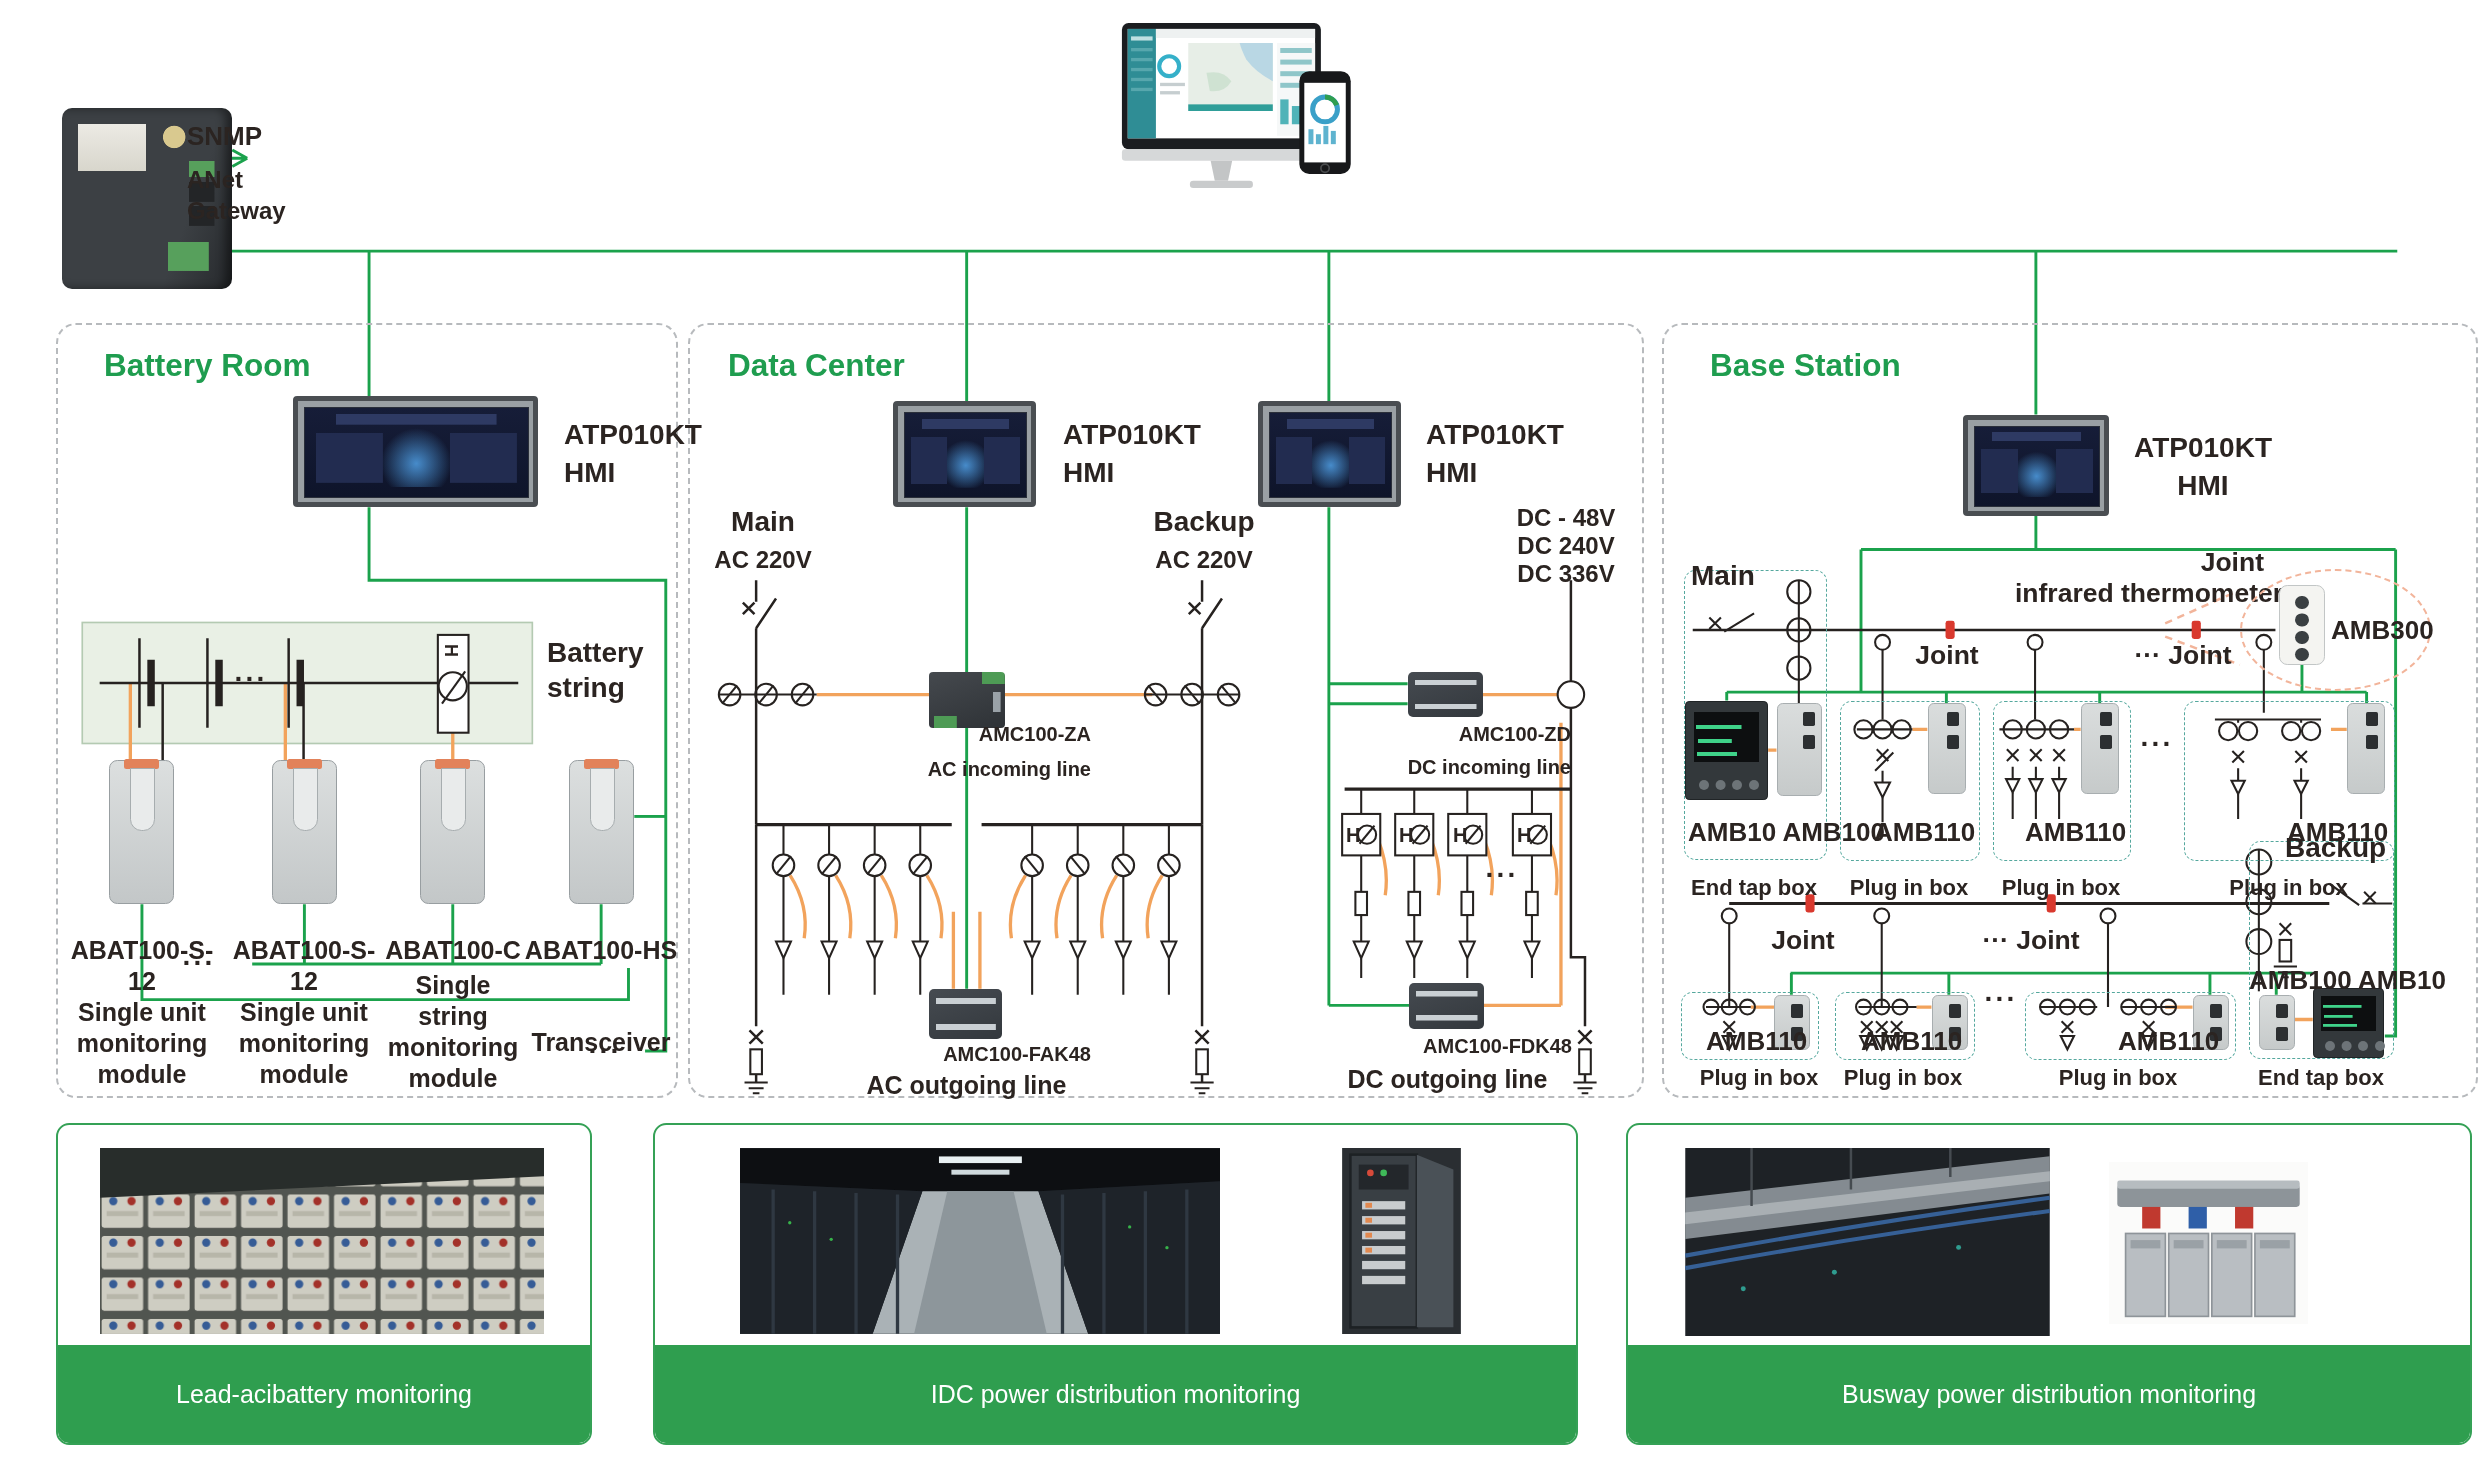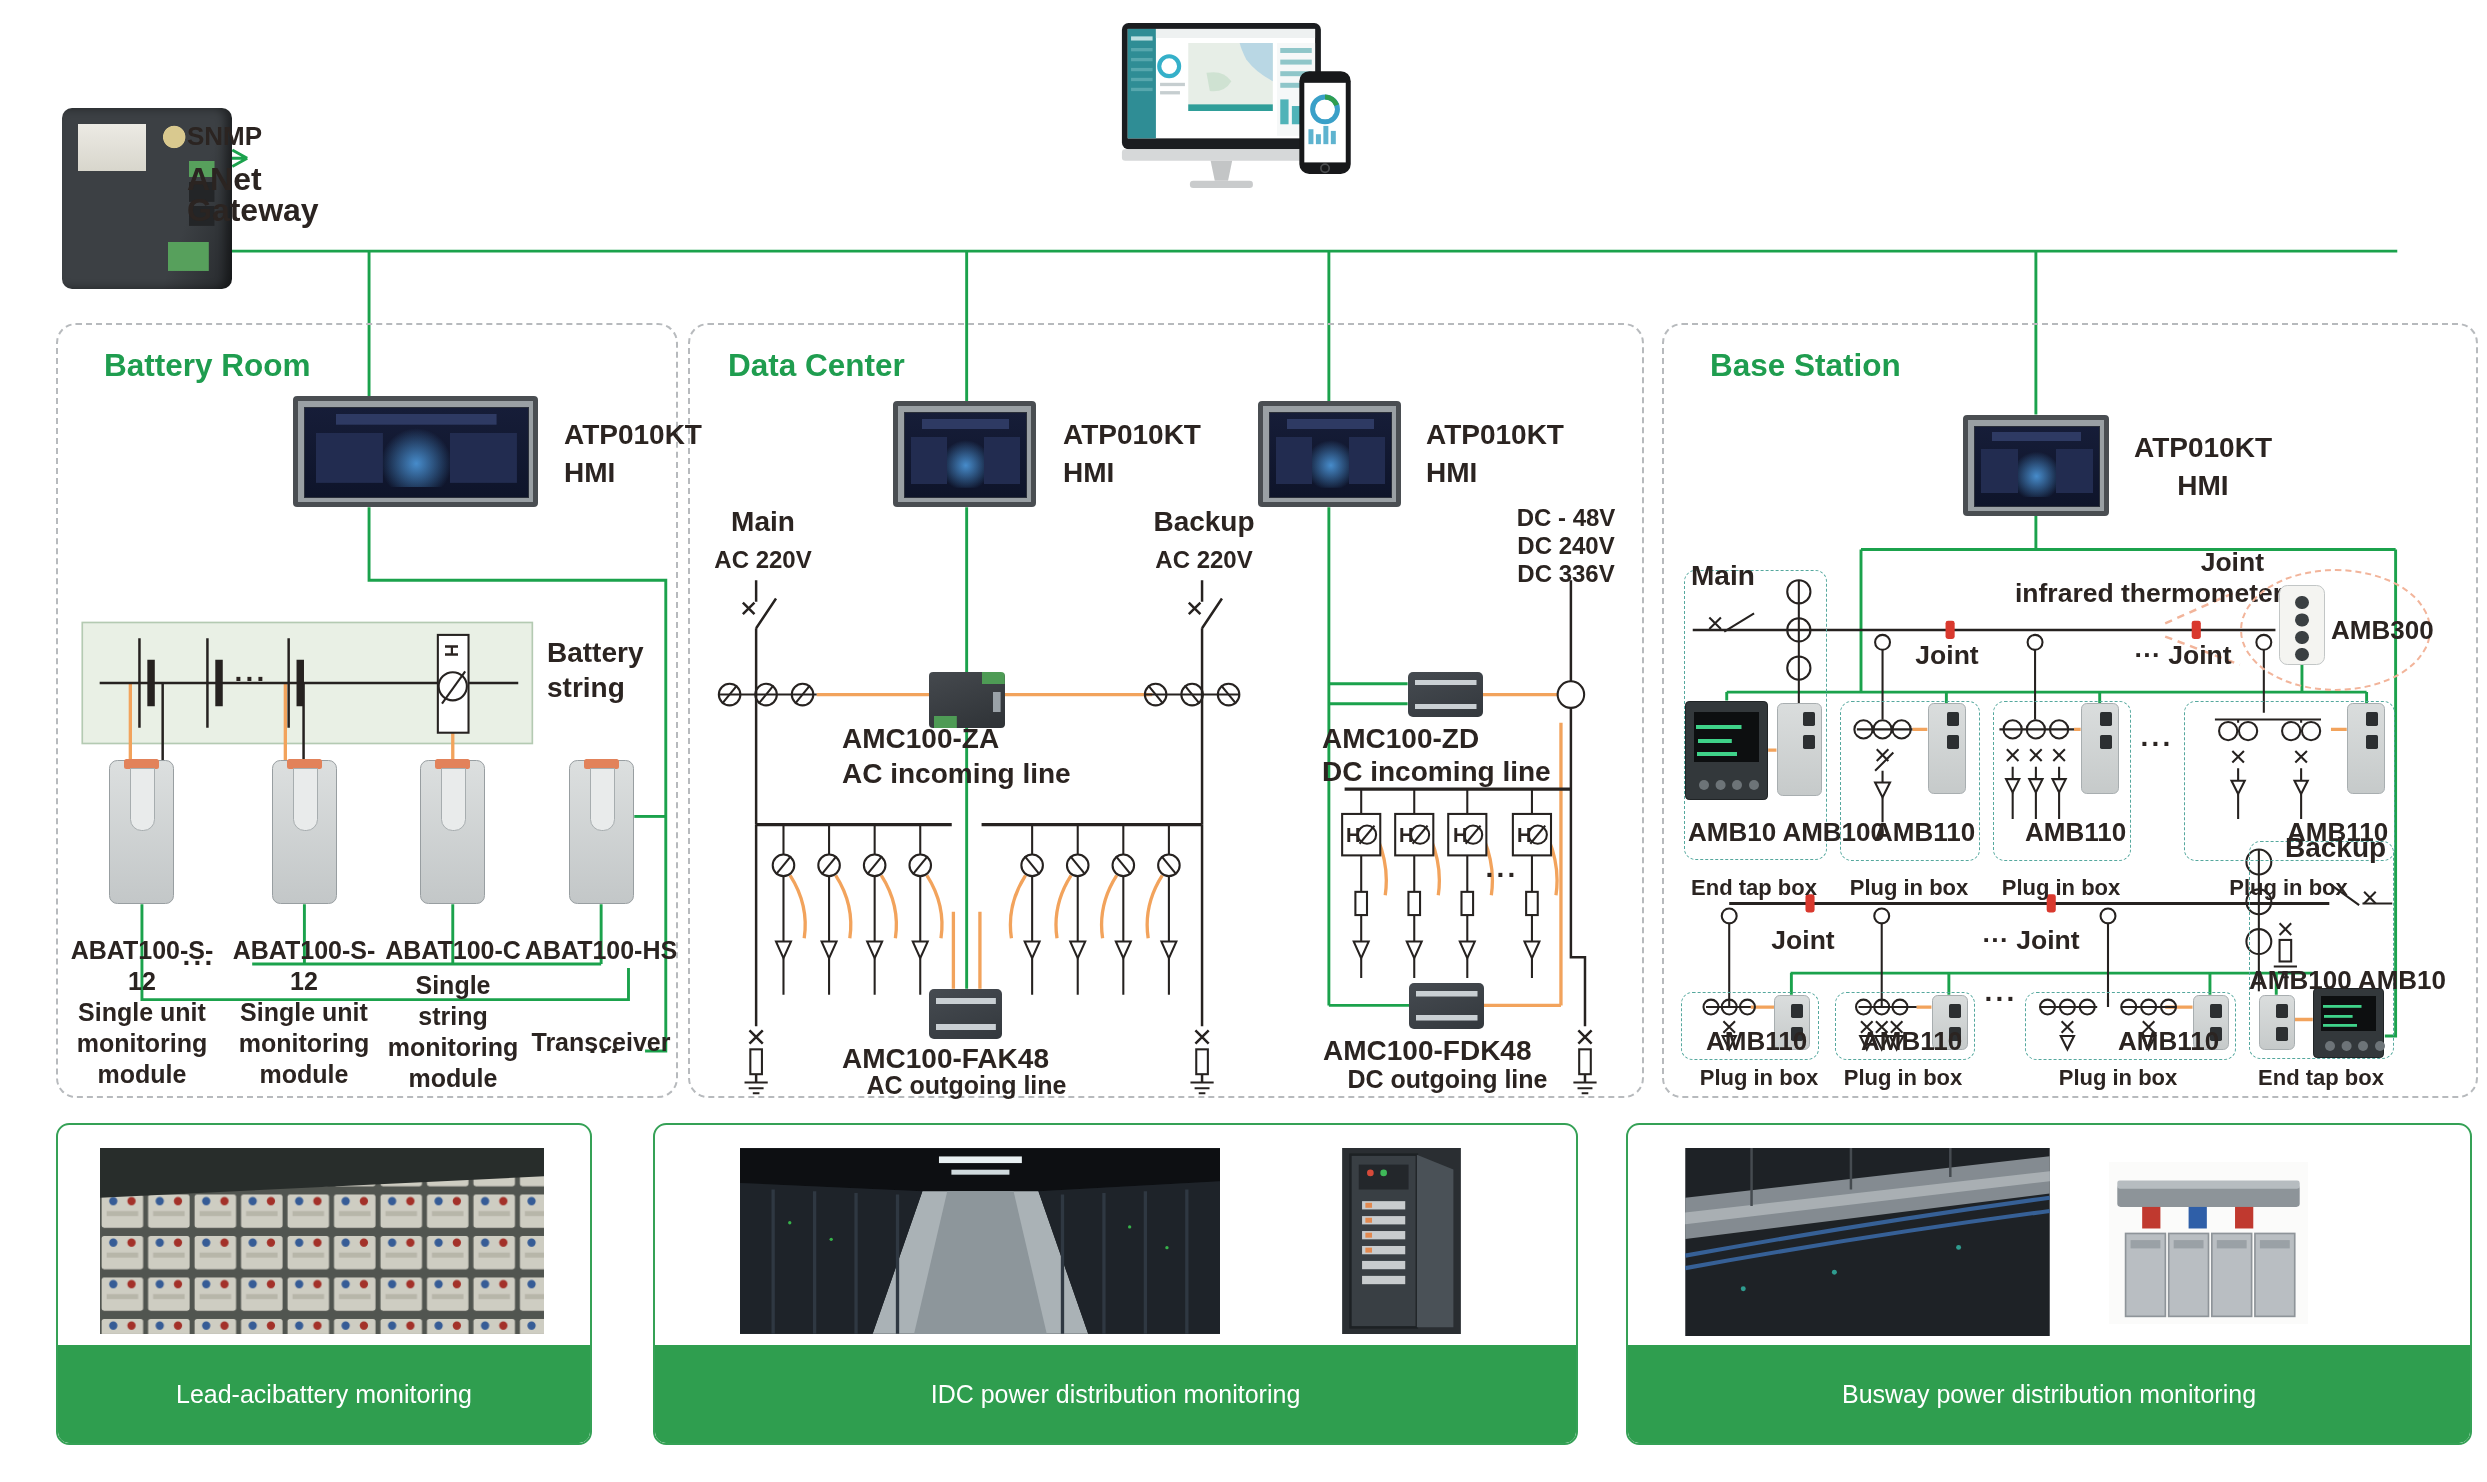--- a/index.html
+++ b/index.html
@@ -9,21 +9,21 @@
   svg{display:block;}
   
   .sec{position:absolute;border:2.5px dashed #b7babd;border-radius:20px;}
   .tealbox{position:absolute;border:1.7px dashed #55a89e;border-radius:11.6px;}
   .pinkellipse{position:absolute;border:2.5px dashed #f2b49a;border-radius:50%;}
   
   .t-title{font-size:31.5px;font-weight:700;color:#1f9d4f;white-space:nowrap;}
   .t-dev{font-size:28px;font-weight:700;line-height:38px;white-space:nowrap;}
   .t-lbl{font-size:28px;font-weight:700;text-align:center;}
   .t-sm{font-size:24px;font-weight:700;text-align:center;white-space:nowrap;}
-  .t-amc{font-size:28px;font-weight:700;text-align:left;white-space:nowrap;}
+  .t-amc{font-size:20px;font-weight:700;text-align:right;white-space:nowrap;}
   .t-amc2{font-size:25px;font-weight:700;text-align:center;white-space:nowrap;}
   .t-mod{font-size:25px;font-weight:700;text-align:center;line-height:31px;}
   .t-box{font-size:26px;font-weight:700;white-space:nowrap;}
   .t-cap{font-size:22px;font-weight:600;text-align:center;white-space:nowrap;}
   .t-joint{font-size:26.5px;font-weight:700;white-space:nowrap;}
   .dots{font-size:28px;font-weight:700;letter-spacing:1.7px;text-align:center;}
   
   .hmi{position:absolute;background:#9aa0a4;border:5.8px solid #4a4e52;border-radius:4.1px;
        box-sizing:border-box;padding:5.8px;}
   .hmi-screen{width:100%;height:100%;border:0.8px solid #2a2f3a;
@@ -338,21 +338,21 @@
       <rect x="2469" y="1079" width="11" height="22" rx="3"></rect>
     </g>
 
     <g stroke="#f2b49a" stroke-width="3" stroke-dasharray="9 7">
       <path d="M2612 752 L2702 712 M2612 768 L2702 802"></path>
     </g>
   </svg>
 
   <div class="gateway abs" style="left:62px;top:108px;width:170px;height:181px"></div>
   <div class="abs" style="left:187px;top:121px;font-size:26px;font-weight:700">SNMP</div>
-  <div class="abs" style="left:187px;top:164px;font-size:32px;font-weight:700;line-height:31px">
+  <div class="abs" style="left:187px;top:164px;font-size:24px;font-weight:700;line-height:31px">
     <div>ANet</div>
     <div>Gateway</div>
   </div>
 
   <svg class="abs" style="left:1107px;top:23px" width="257" height="176" viewBox="0 0 310 212">
     <rect x="18" y="0" width="240" height="152" rx="8" fill="#1b1d20"></rect>
     <rect x="25" y="7" width="226" height="132" fill="#ffffff"></rect>
     <rect x="25" y="7" width="34" height="132" fill="#2f8d95"></rect>
     <rect x="29" y="16" width="26" height="5" fill="#bfe0e2"></rect>
       <rect x="29" y="30" width="26" height="4" fill="#57a7ad"></rect>

